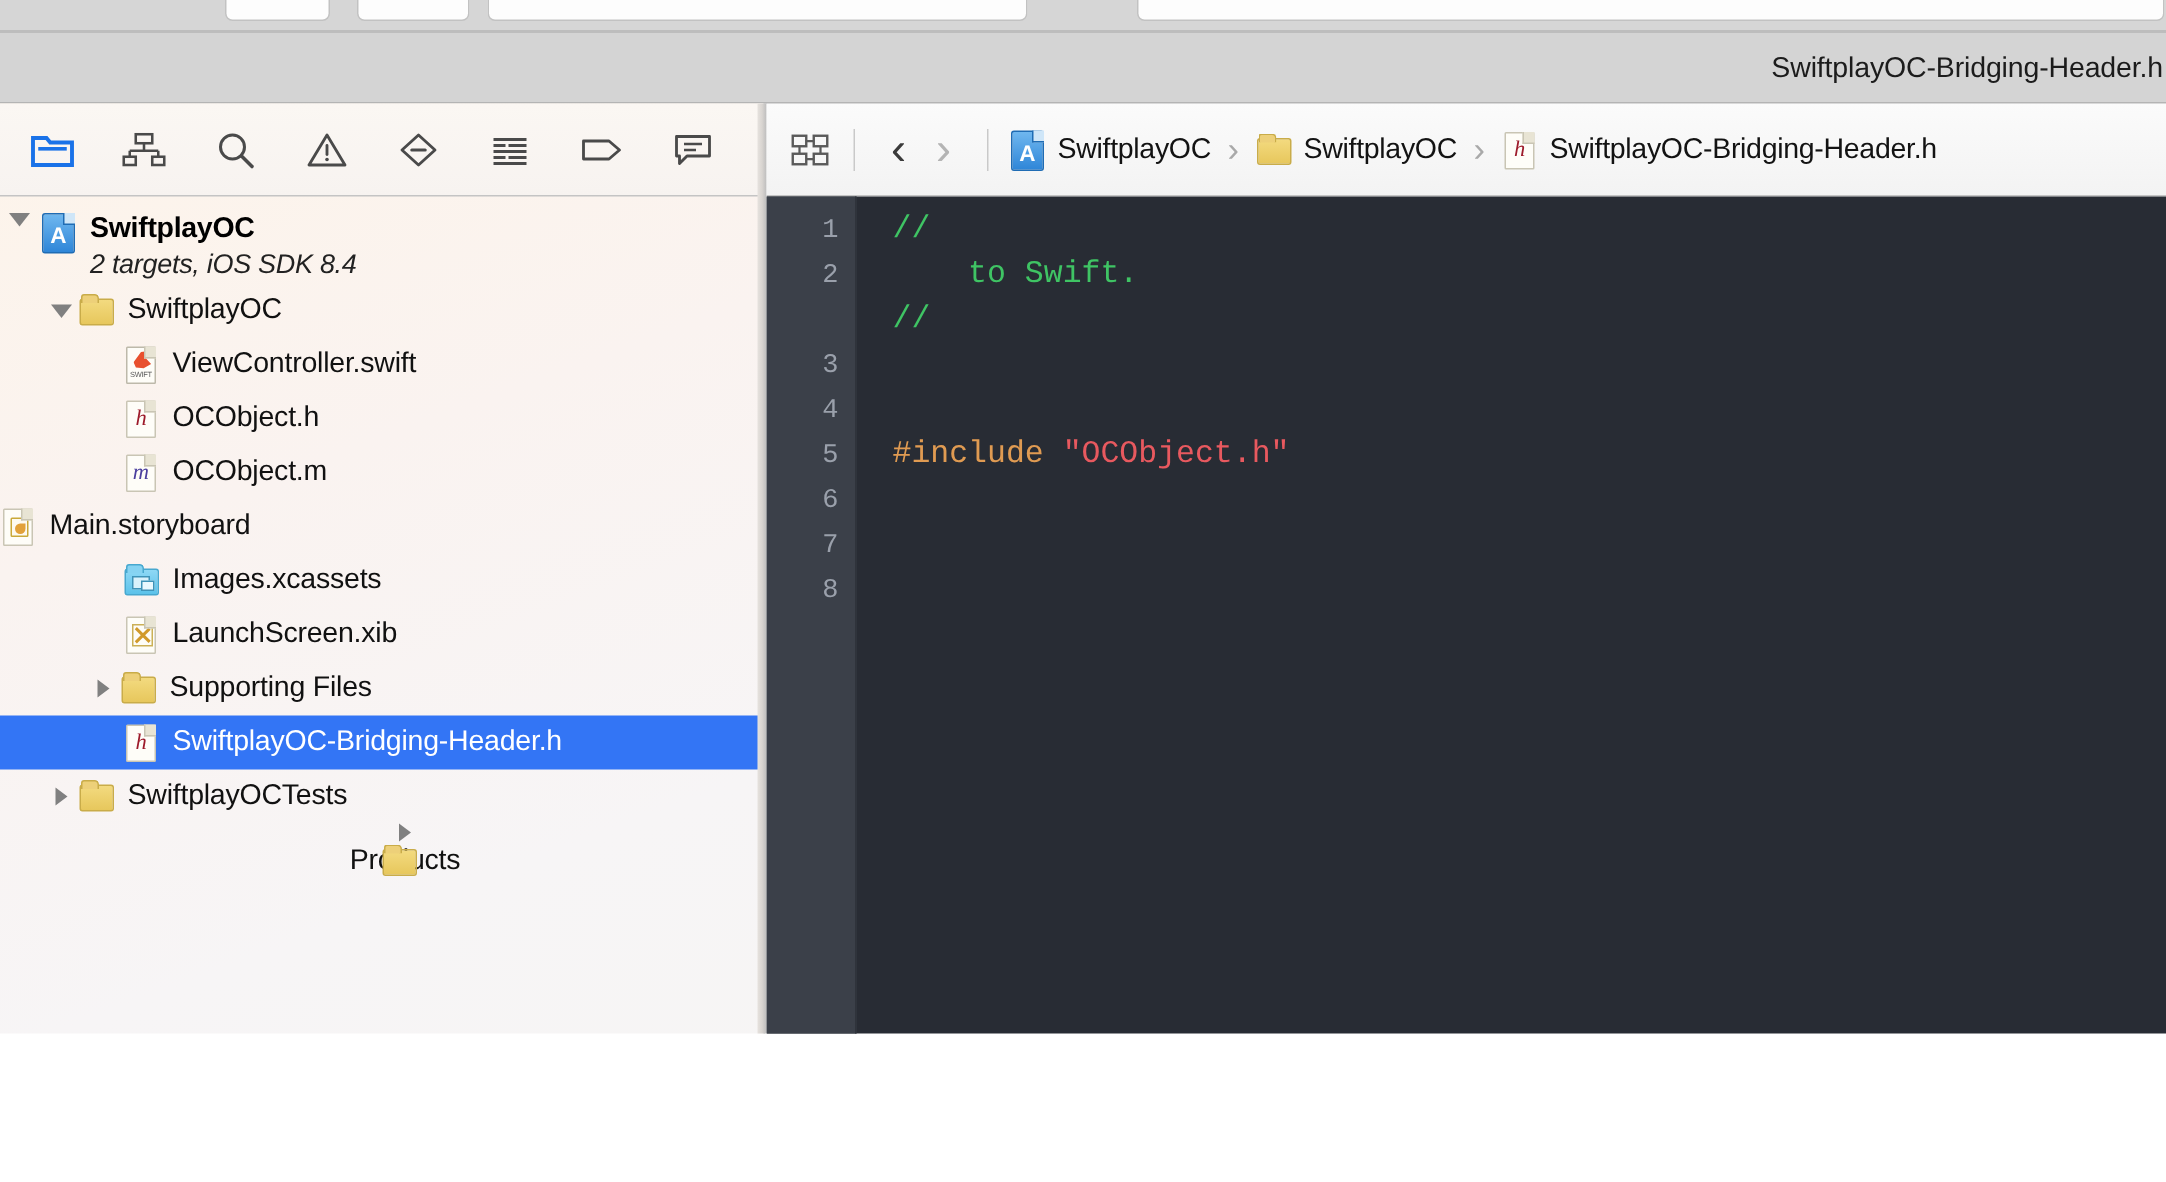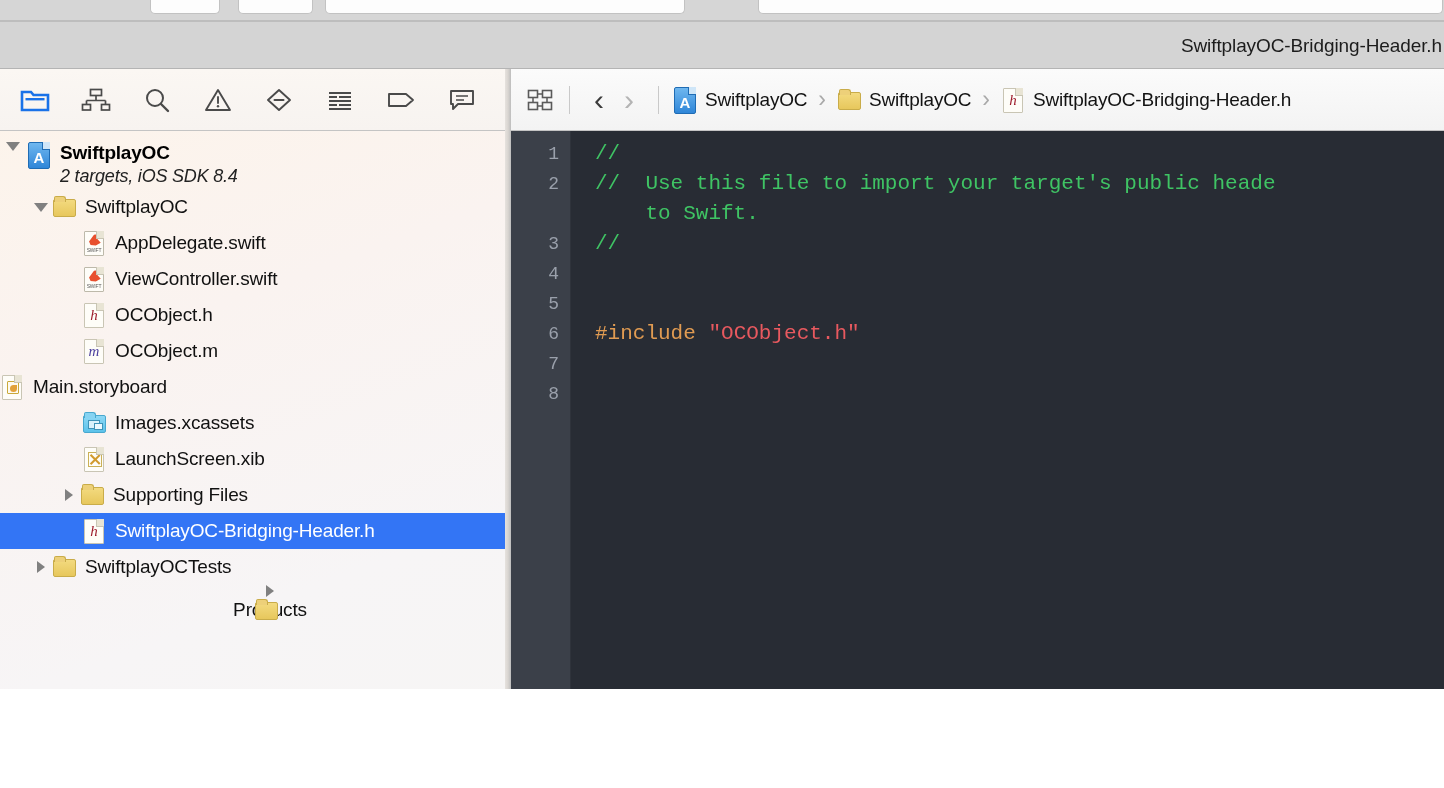--- a/index.html
+++ b/index.html
@@ -485,29 +485,20 @@
       <div class="row" style="padding-left:30px;">
         <div class="disc">
             <div class="disc-tri open"></div>
           </div>
         <div class="ficon">
             <div class="folder"></div>
           </div>
         <span class="row-label">SwiftplayOC</span>
       </div>
 
-      <div class="row" style="padding-left:82px;">
-        <div class="ficon">
-          <div class="doc swift fold">
-              <div class="bird"></div>
-              <div class="swifttag">SWIFT</div>
-            </div>
-        </div>
-        <span class="row-label">AppDelegate.swift</span>
-      </div>
 
       <div class="row" style="padding-left:82px;">
         <div class="ficon">
           <div class="doc swift fold">
               <div class="bird"></div>
               <div class="swifttag">SWIFT</div>
             </div>
         </div>
         <span class="row-label">ViewController.swift</span>
       </div>
@@ -661,21 +652,20 @@
         <div class="gutter-line">3</div>
         <div class="gutter-line">4</div>
         <div class="gutter-line">5</div>
         <div class="gutter-line">6</div>
         <div class="gutter-line">7</div>
         <div class="gutter-line">8</div>
       </div>
 
       <div class="code-body">
         <div class="code-line"><span class="tok-comment">//</span></div>
-        <div class="code-line"><span class="tok-comment">//  Use this file to import your target's public heade</span></div>
         <div class="code-line"><span class="tok-comment">    to Swift.</span></div>
         <div class="code-line"><span class="tok-comment">//</span></div>
         <div class="code-line">&nbsp;</div>
         <div class="code-line">&nbsp;</div>
         <div class="code-line"><span class="tok-pre">#include </span><span class="tok-string">"OCObject.h"</span></div>
         <div class="code-line">&nbsp;</div>
         <div class="code-line">&nbsp;</div>
       </div>
 
     </div>

